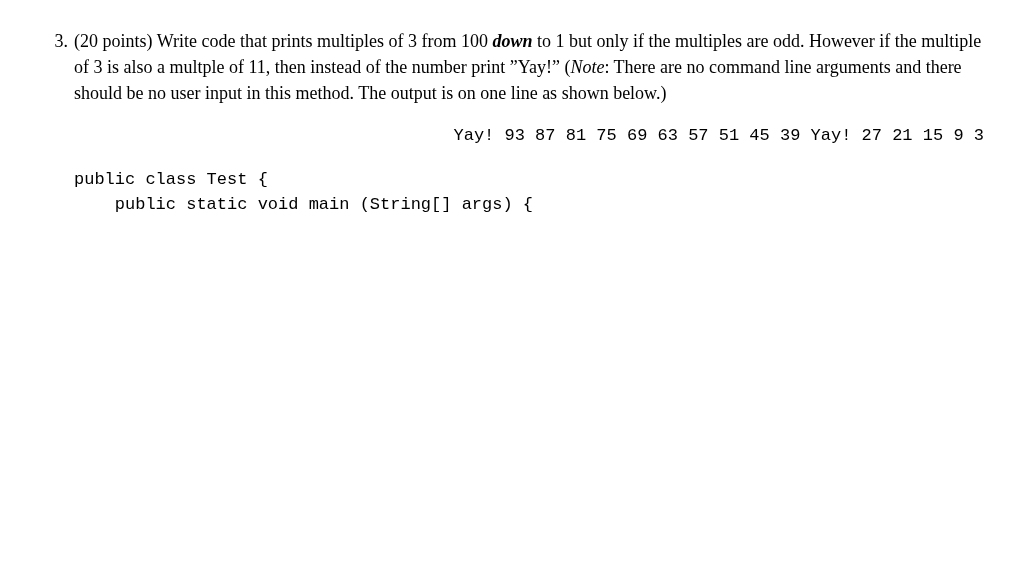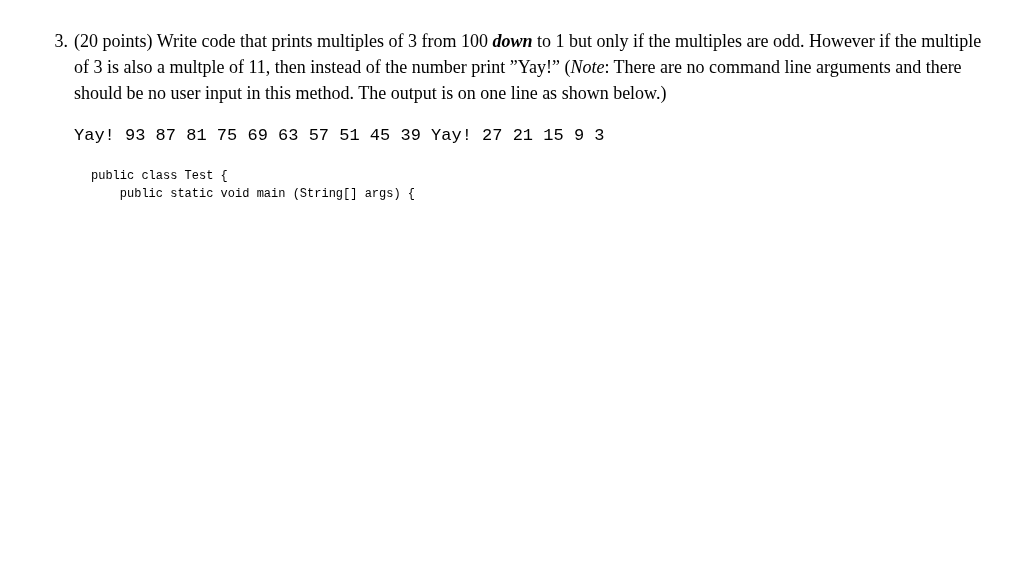--- a/index.html
+++ b/index.html
@@ -36,26 +36,27 @@
     }
     .ital {
       font-style: italic;
       text-align: right;
     }
     .mono {
       font-family: "Courier New", Courier, monospace;
       font-size: 17px;
       white-space: pre;
       margin: 0 0 18px 0;
+      text-align: right;
     }
     .code {
       font-family: "Courier New", Courier, monospace;
-      font-size: 12px;
+      font-size: 17px;
       white-space: pre;
-      margin: 17px;
+      margin: 0;
       line-height: 1.5;
     }
   </style>
 </head>
 <body>
 
 <div class="problem">
   <div class="num">3.</div>
   <div class="body">
     <p class="para">

